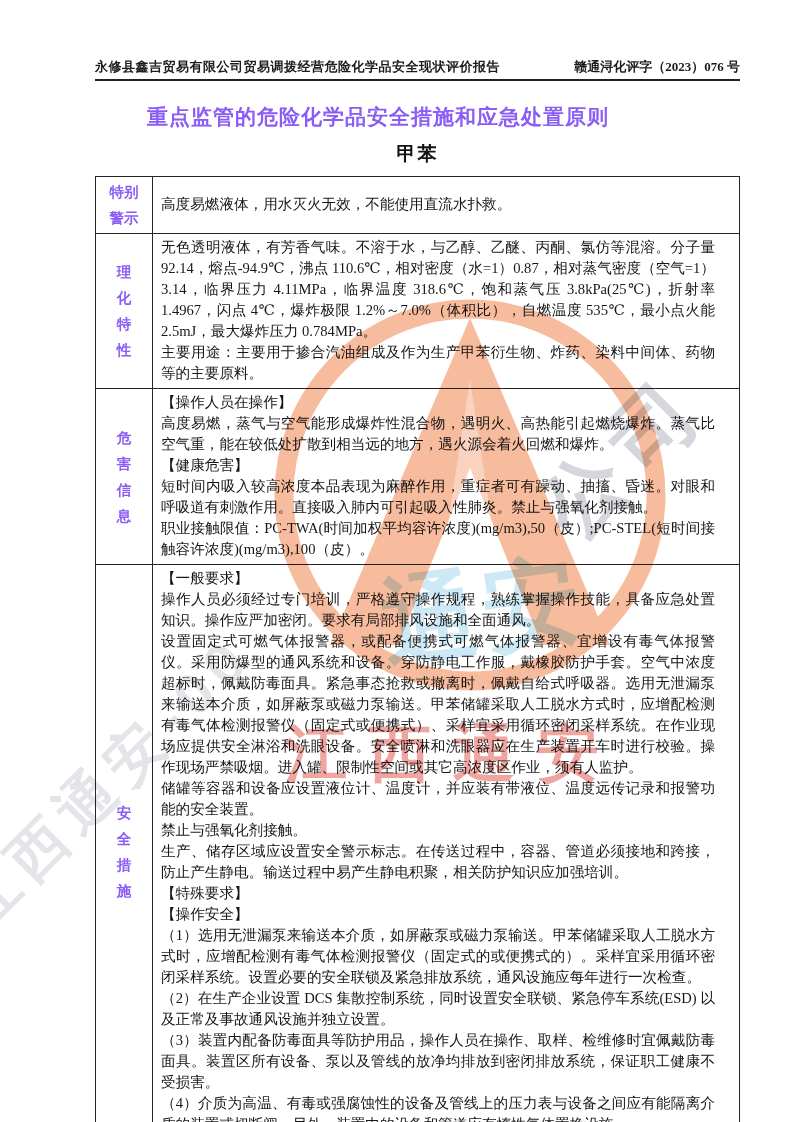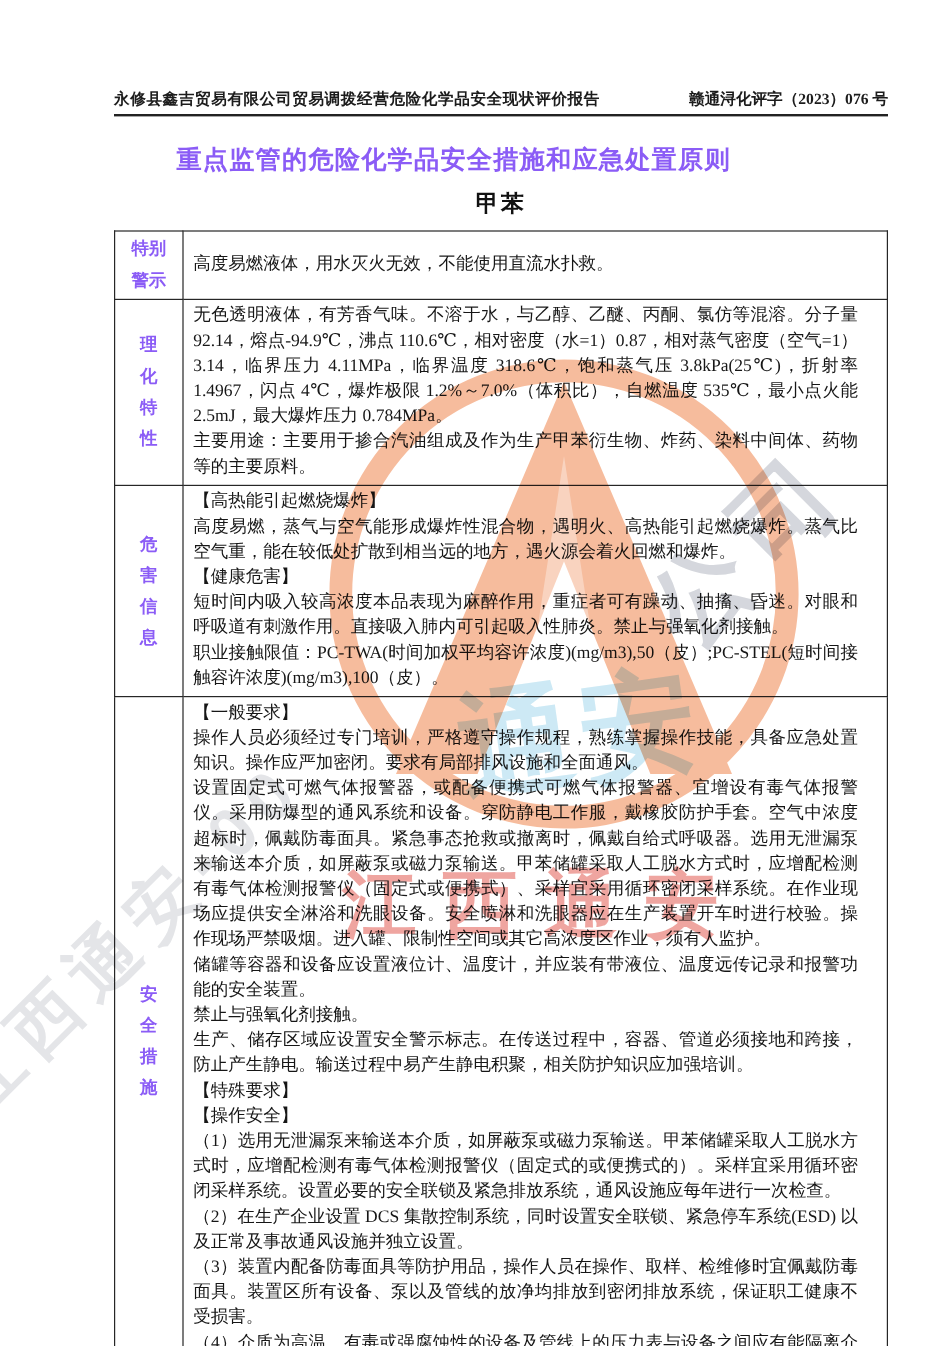--- a/index.html
+++ b/index.html
@@ -10,21 +10,21 @@
     overflow:hidden;
     font-family:"Liberation Serif","DejaVu Serif",serif;
     color:#1c1c1c;
   }
   .content{
     position:absolute;left:95px;top:0;width:645px;
   }
   
   .doc-header{
     display:flex;justify-content:space-between;align-items:flex-end;
-    padding-top:74px;padding-bottom:4px;
+    padding-top:58px;padding-bottom:4px;
     border-bottom:2px solid #222;
     font-size:13px;line-height:17px;
   }
   .doc-header .left{font-weight:600;letter-spacing:.5px;}
   .doc-header .right{font-weight:700;white-space:nowrap;}
   
   .main-title{
     margin-top:22px;margin-left:52px;
     font-family:"Liberation Sans","DejaVu Sans",sans-serif;
     font-weight:700;font-size:21px;letter-spacing:1px;color:#8b5cf6;
@@ -129,21 +129,21 @@
             </td>
           </tr>
           <tr>
             <td class="label-cell">
               <div class="lbl-line">危</div>
               <div class="lbl-line">害</div>
               <div class="lbl-line">信</div>
               <div class="lbl-line">息</div>
             </td>
             <td class="content-cell" style="height: 164px;">
-              <p>【高热能引起燃烧爆炸】</p>
+              <p>【操作人员在操作】</p>
               <p>高度易燃，蒸气与空气能形成爆炸性混合物，遇明火、高热能引起燃烧爆炸。蒸气比空气重，能在较低处扩散到相当远的地方，遇火源会着火回燃和爆炸。</p>
               <p>【健康危害】</p>
               <p>短时间内吸入较高浓度本品表现为麻醉作用，重症者可有躁动、抽搐、昏迷。对眼和呼吸道有刺激作用。直接吸入肺内可引起吸入性肺炎。禁止与强氧化剂接触。</p>
               <p>职业接触限值：PC-TWA(时间加权平均容许浓度)(mg/m3),50（皮）;PC-STEL(短时间接触容许浓度)(mg/m3),100（皮）。</p>
             </td>
           </tr>
           <tr>
             <td class="label-cell">
               <div class="lbl-line">安</div>
               <div class="lbl-line">全</div>

